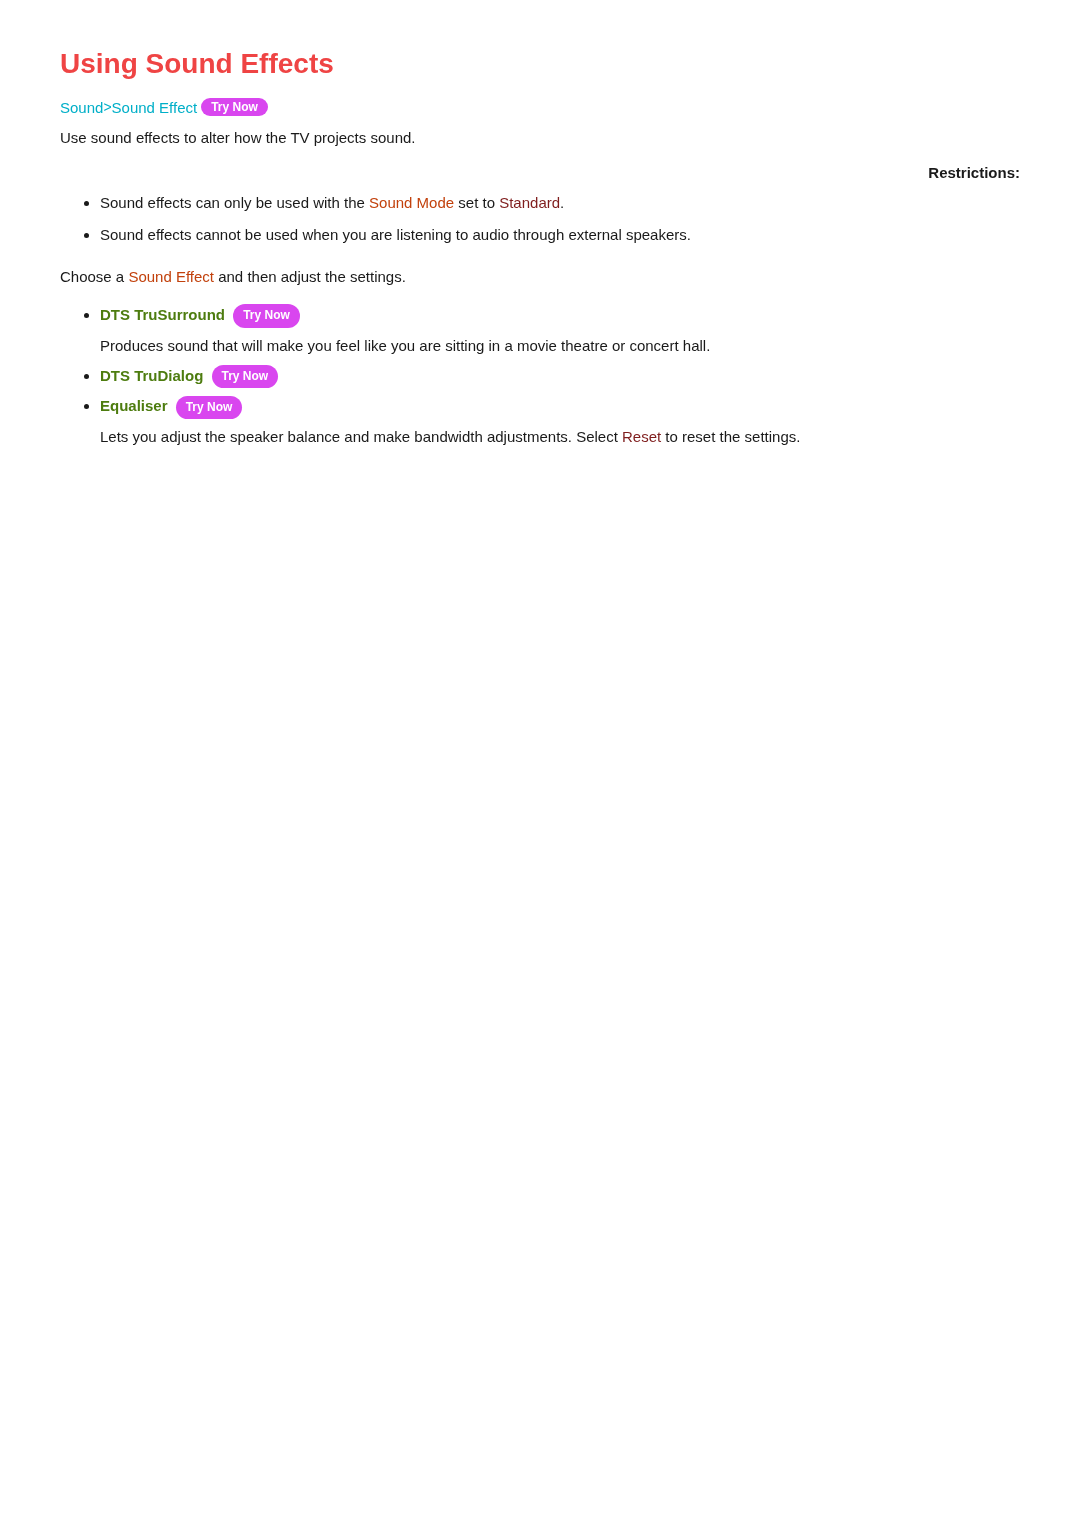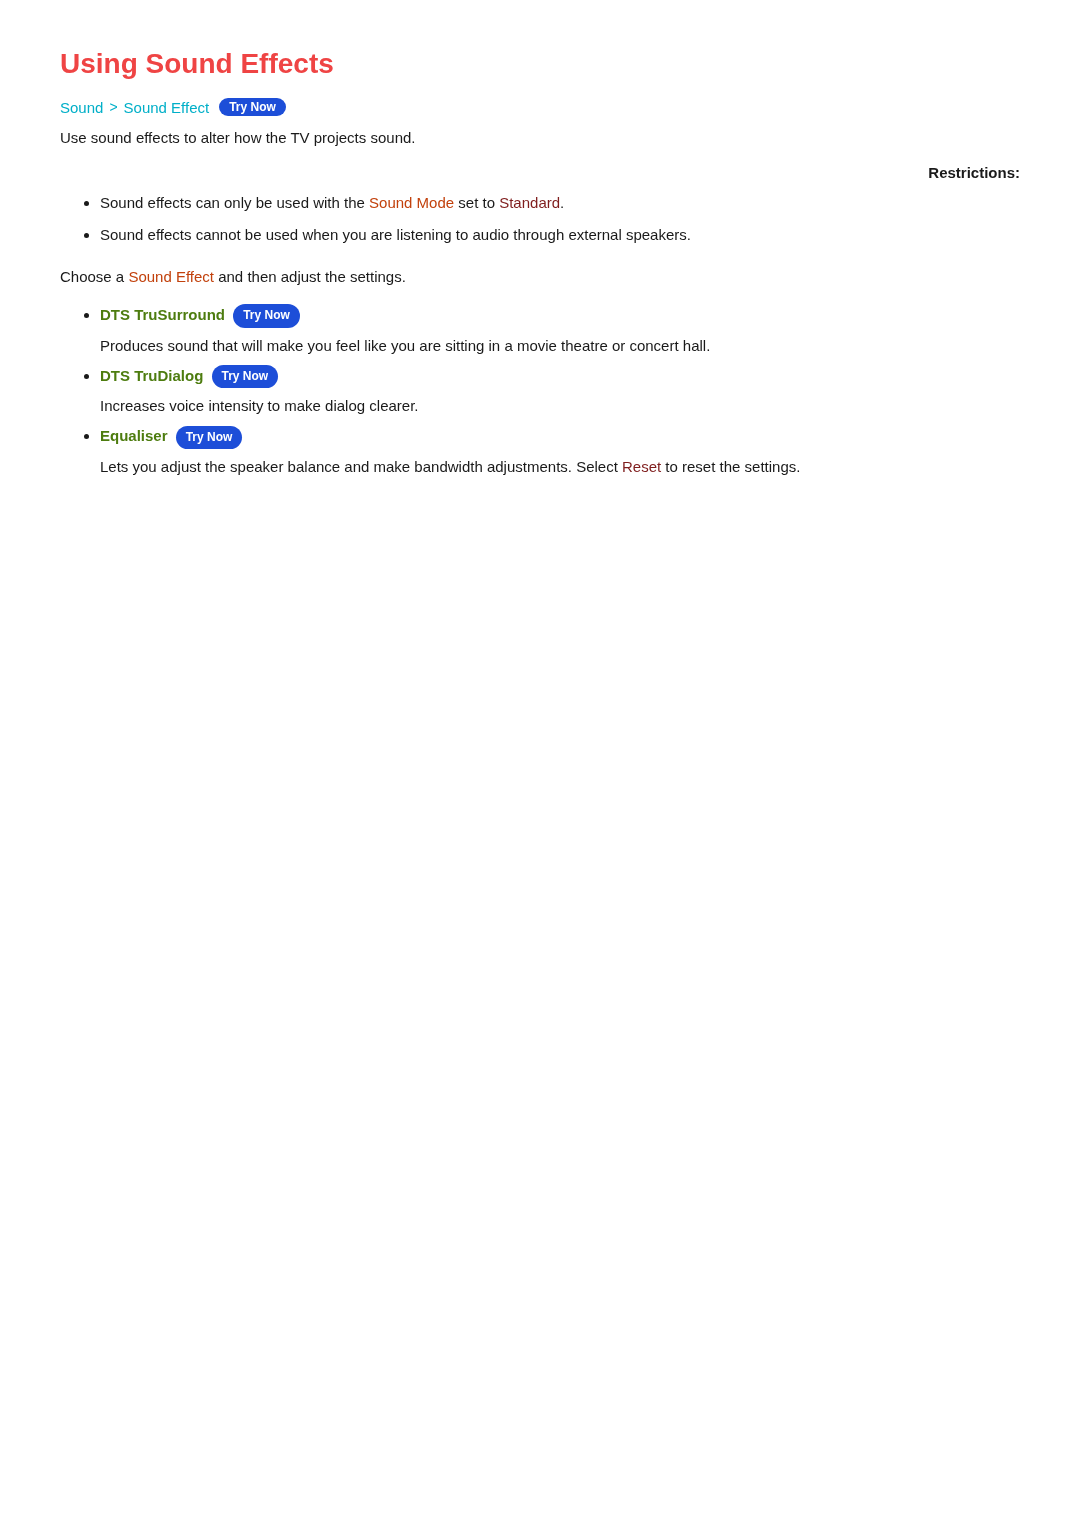--- a/index.html
+++ b/index.html
@@ -21,38 +21,37 @@
     .page-title {
       color: #ef4444;
       font-size: 28px;
       font-weight: bold;
       margin-bottom: 18px;
     }
 
     .breadcrumb {
       display: flex;
       align-items: center;
-      gap: 6px;
       margin-bottom: 10px;
       font-size: 15px;
     }
 
     .breadcrumb-link {
       color: #00afc8;
       font-weight: 500;
     }
 
     .breadcrumb-separator {
       color: #00afc8;
       font-size: 14px;
     }
 
     .try-now-badge {
       display: inline-block;
-      background-color: #1d4ed8;
+      background-color: #d946ef;
       color: #ffffff;
       font-size: 12px;
       font-weight: bold;
       border-radius: 20px;
       padding: 2px 10px;
       margin-left: 4px;
       vertical-align: middle;
     }
 
     .intro-text {
@@ -162,21 +161,20 @@
 
 <ul class="effects-list">
   <li class="effect-item">
     <span class="effect-name">DTS TruSurround</span>
     <span class="try-now-badge">Try Now</span>
     <p class="effect-description">Produces sound that will make you feel like you are sitting in a movie theatre or concert hall.</p>
   </li>
   <li class="effect-item">
     <span class="effect-name">DTS TruDialog</span>
     <span class="try-now-badge">Try Now</span>
-    <p class="effect-description">Increases voice intensity to make dialog clearer.</p>
   </li>
   <li class="effect-item">
     <span class="effect-name">Equaliser</span>
     <span class="try-now-badge">Try Now</span>
     <p class="effect-description">
       <span>Lets you adjust the speaker balance and make bandwidth adjustments. Select </span><span class="inline-link-bold">Reset</span><span> to reset the settings.</span>
     </p>
   </li>
 </ul>
 

